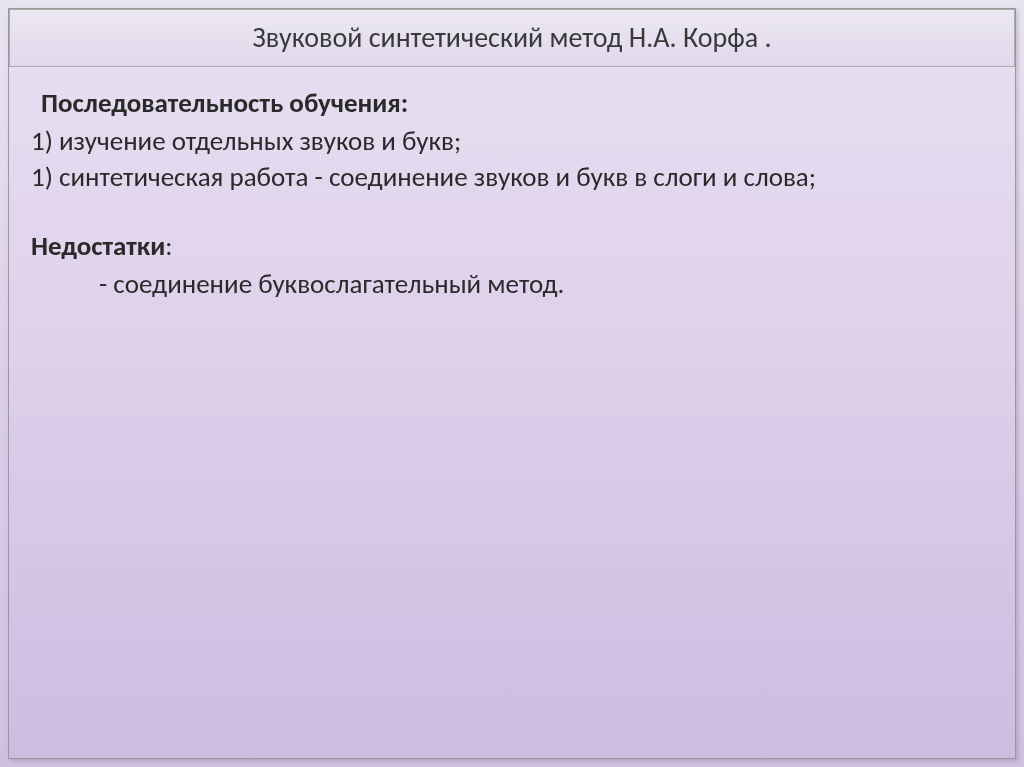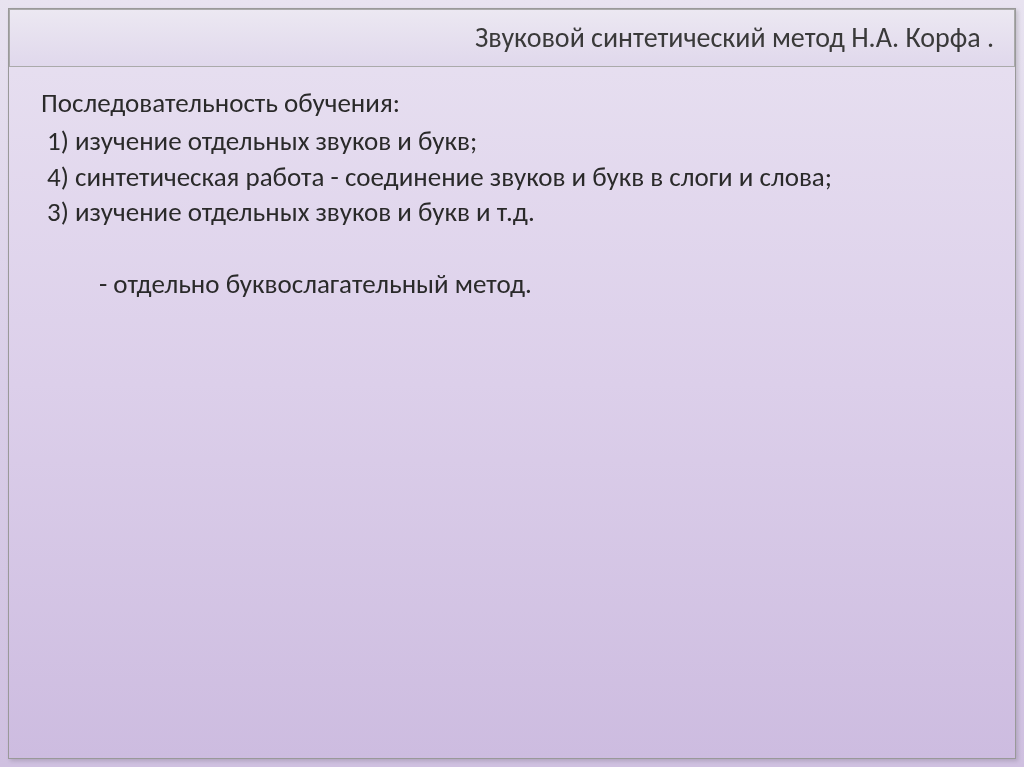--- a/index.html
+++ b/index.html
@@ -20,45 +20,45 @@
       border: 1px solid #999;
       box-shadow: 2px 2px 4px rgba(0,0,0,0.15);
       display: flex;
       flex-direction: column;
       background: linear-gradient(to bottom, #e8e1f1 0%, #dccfea 50%, #cdbce0 100%);
     }
     .header-box {
       background: linear-gradient(to bottom, #ece8f2 0%, #e0d8ec 100%);
       border: 1px solid #aaa;
       padding: 10px 20px;
-      text-align: right;
+      text-align: center;
       margin: 0;
     }
     .header-title {
       font-size: 28px;
       color: #3a3a3a;
       font-weight: normal;
       line-height: 1.3;
     }
     .content-area {
       flex: 1;
       padding: 18px 22px;
       font-size: 27px;
       color: #2a2a2a;
       line-height: 1.32;
     }
     .section-heading {
-      font-weight: normal;
+      font-weight: bold;
       display: inline;
     }
     .list-block {
       margin-top: 2px;
     }
     .list-line {
-      margin-left: 16px;
+      margin-left: 0;
     }
     .spacer {
       height: 34px;
     }
     .indent-small {
       padding-left: 10px;
     }
     .indent-med {
       padding-left: 48px;
     }
@@ -72,23 +72,25 @@
 <div class="slide-container">
   <div class="header-box">
     <div class="header-title">Звуковой синтетический метод Н.А. Корфа .</div>
   </div>
   <div class="content-area">
     <div class="indent-small">
       <span class="section-heading">Последовательность обучения:</span>
     </div>
     <div class="list-block">
       <div class="list-line"> 1) изучение отдельных звуков и букв;</div>
-      <div class="list-line"> 4) синтетическая работа - соединение звуков и букв в слоги и слова;</div>
-      <div class="list-line"> 3) изучение отдельных звуков и букв и т.д.</div>
+      <div class="list-line"> 1) синтетическая работа - соединение звуков и букв в слоги и слова;</div>
     </div>
     <div class="spacer"></div>
+    <div>
+      <span class="section-heading">Недостатки</span><span>:</span>
+    </div>
     <div class="list-block">
       <div>
-        <span class="indent-large" style="display:inline-block;"></span><span>- отдельно буквослагательный метод.</span>
+        <span class="indent-large" style="display:inline-block;"></span><span>- соединение буквослагательный метод.</span>
       </div>
     </div>
   </div>
 </div>
 
 </body></html>

